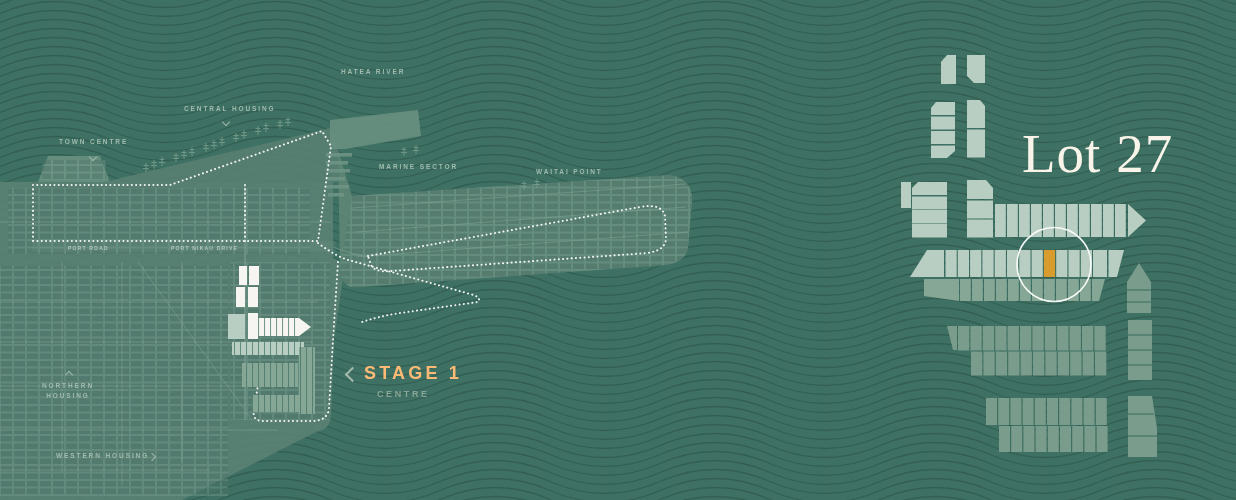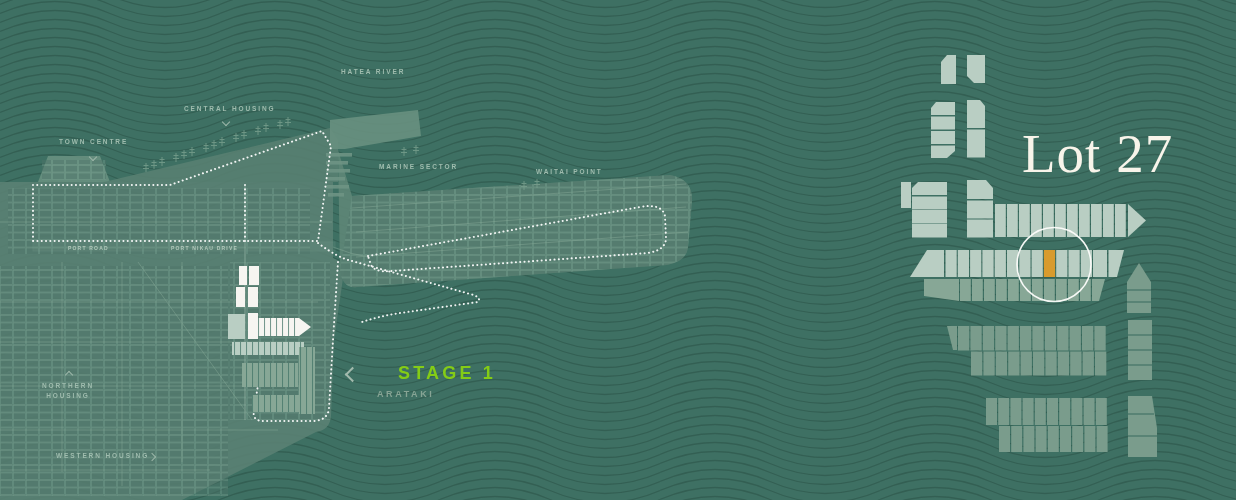--- a/index.html
+++ b/index.html
@@ -9,21 +9,21 @@
   .lbl{position:absolute;font-weight:700;font-size:6.5px;line-height:1.55;
        letter-spacing:1.9px;color:#9FBCAE;white-space:pre-line;}
   .lbl.road{font-size:5px;letter-spacing:1.2px;color:#B2C8BB;}
   .lbl.centered{text-align:center;}
   .chev{position:absolute;width:5px;height:5px;
         border-right:1.6px solid #9DB7A9;border-bottom:1.6px solid #9DB7A9;}
   .chev.down{transform:rotate(45deg);}
   .chev.up{transform:rotate(-135deg);}
   .chev.right{transform:rotate(-45deg);}
   .stage-title{position:absolute;left:364px;top:363px;font-weight:700;
-       font-size:18px;letter-spacing:3.2px;color:#84cc16;margin-left:34px;}
+       font-size:18px;letter-spacing:3.2px;color:#fdba74;}
   .stage-chev{position:absolute;left:347px;top:369px;width:9px;height:9px;
        border-right:2.4px solid #A3BAAD;border-bottom:2.4px solid #A3BAAD;
        transform:rotate(135deg);}
   .stage-sub{position:absolute;left:377px;top:389px;font-weight:700;
        font-size:9px;letter-spacing:2.6px;color:#87A495;}
   .lot-title{position:absolute;left:1022px;top:122px;
        font-family:"Liberation Serif",serif;font-size:55px;font-weight:400;
        color:#F8F4EA;letter-spacing:1px;}
 </style>
 </head>
@@ -318,17 +318,17 @@
     <div class="lbl" style="left:56px;top:451px;">WESTERN HOUSING</div>
     <div class="chev right" style="left:149px;top:454px;"></div>
   </div>
 
   <div class="lbl road" style="left:68px;top:245px;">PORT ROAD</div>
   <div class="lbl road" style="left:171px;top:245px;">PORT NIKAU DRIVE</div>
 
   <div>
     <div class="stage-chev"></div>
     <div class="stage-title">STAGE 1</div>
-    <div class="stage-sub">ARATAKI</div>
+    <div class="stage-sub">CENTRE</div>
   </div>
 
   <div class="lot-title">Lot 27</div>
 </div>
 
 </body></html>

